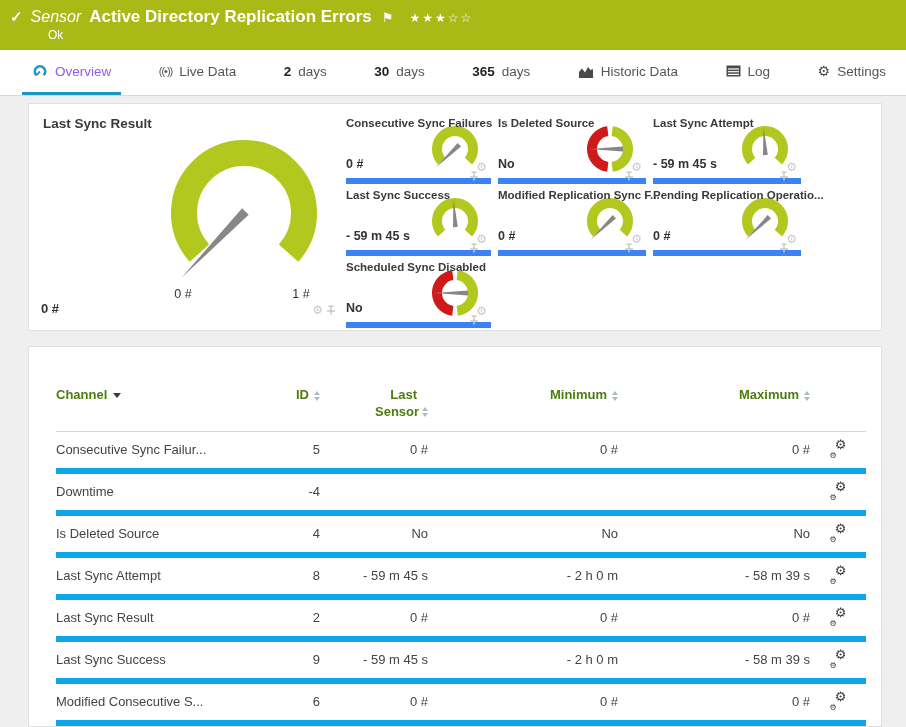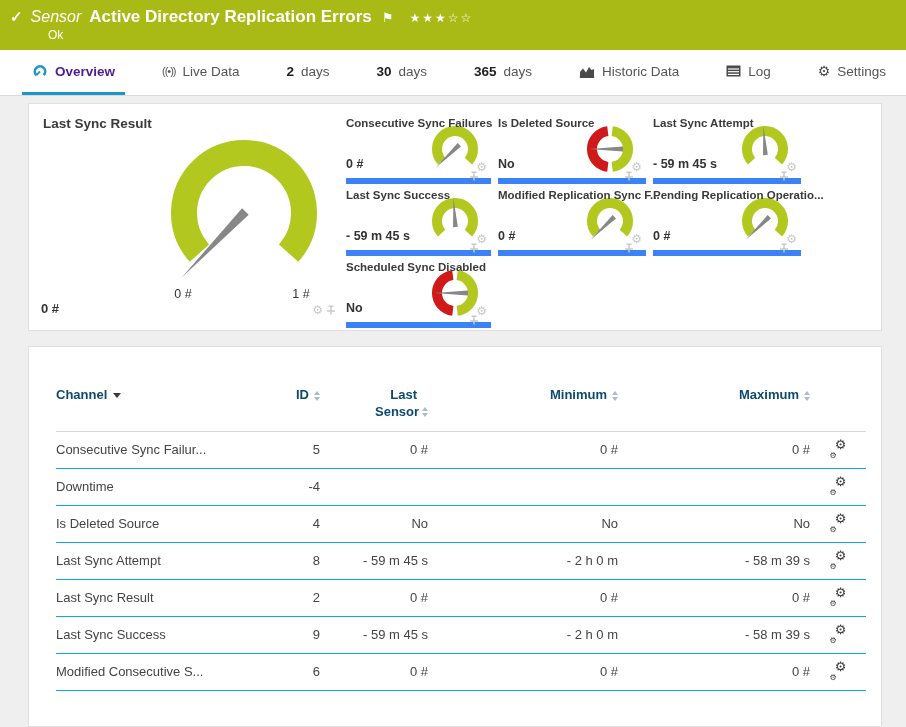--- a/index.html
+++ b/index.html
@@ -18,21 +18,21 @@
   .stars{font-size:12px;letter-spacing:2px;margin-left:8px}
   .status-ok{position:absolute;left:48px;top:28px;font-size:12px;font-weight:normal}
   
   .tabbar{
     height:46px;background:#fff;border-bottom:1px solid #d9d9d9;
     display:flex;justify-content:space-between;align-items:stretch;
     padding:0 10px 0 22px;box-sizing:border-box;
   }
   .tab{display:flex;align-items:center;gap:7px;padding:0 10px;font-size:13.5px;
        color:#555;cursor:pointer;border-bottom:3px solid transparent;box-sizing:border-box;white-space:nowrap}
-  .tab.active{border-bottom-color:#1b96c8;color:#4c1d95;font-weight:bold}
+  .tab.active{border-bottom-color:#1b96c8;color:#8b5cf6;font-weight:normal}
   .tab .num{font-weight:bold;color:#222}
   .tab .ticon{display:inline-flex;align-items:center}
   .livedata-glyph{font-size:11px;letter-spacing:-1px;color:#555}
   .gear-glyph{font-size:14px;color:#4a4a4a}
   
   .content{position:absolute;left:28px;top:103px;width:854px}
   .panel{background:#fff;border:1px solid #e0e0e0;box-sizing:border-box}
   .panel.gauges{height:228px;position:relative;margin-bottom:15px}
   
   .bigcell{position:absolute;left:0;top:0;width:315px;height:226px}
@@ -51,24 +51,24 @@
   .smallgrid{position:absolute;left:317px;top:8px;display:grid;
              grid-template-columns:145px 148px 148px;grid-auto-rows:72px;column-gap:7px}
   .gcell{position:relative;border-bottom:6px solid #3b82f6}
   .gcell .gtitle{position:absolute;left:0;top:5px;font-size:11.5px;white-space:nowrap;z-index:2}
   .gcell svg{position:absolute;right:8px;top:10px}
   .gcell .gvalue{position:absolute;left:0;bottom:7px}
   .gcell .gicons{right:4px;bottom:5px}
   
   .panel.tablepanel{height:381px;overflow:hidden;padding:36px 27px 0}
   table{width:100%;border-collapse:collapse;font-size:13px;color:#444;table-layout:fixed}
-  th{font-weight:bold;color:#0c4a6e;text-align:left;padding:4px 0 10px;
+  th{font-weight:bold;color:#4d7c0f;text-align:left;padding:4px 0 10px;
      border-bottom:1px solid #d8d8d8;vertical-align:top;font-size:13px}
   th.right,td.right{text-align:right}
-  td{padding:9px 0;border-bottom:1px solid #0ea5e9;overflow:hidden;white-space:nowrap}
+  td{padding:9px 0;border-bottom:6px solid #0ea5e9;overflow:hidden;white-space:nowrap}
   td.action,th.action{text-align:center}
   .wraplab{display:inline-block;width:42px;text-align:right;line-height:1.3}
   .caret-down{display:inline-block;width:0;height:0;border-left:4px solid transparent;
      border-right:4px solid transparent;border-top:5px solid #3a3a3a;margin-left:6px;vertical-align:middle}
   .sort{display:inline-flex;flex-direction:column;gap:2px;margin-left:5px;vertical-align:middle}
   .sort i{width:0;height:0;border-left:3.5px solid transparent;border-right:3.5px solid transparent}
   .sort .up{border-bottom:4px solid #a9bcc7}
   .sort .down{border-top:4px solid #a9bcc7}
   .gears{position:relative;display:inline-block;width:17px;height:15px;color:#3d3d3d;cursor:pointer}
   .gears .gbig{position:absolute;right:0;top:-4px;font-size:13px}

